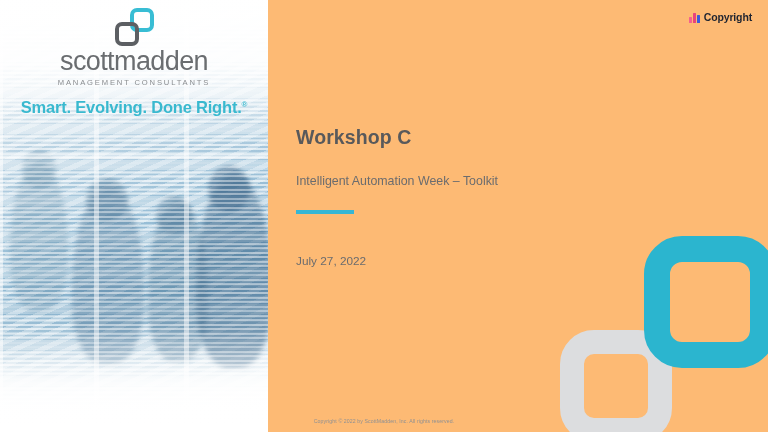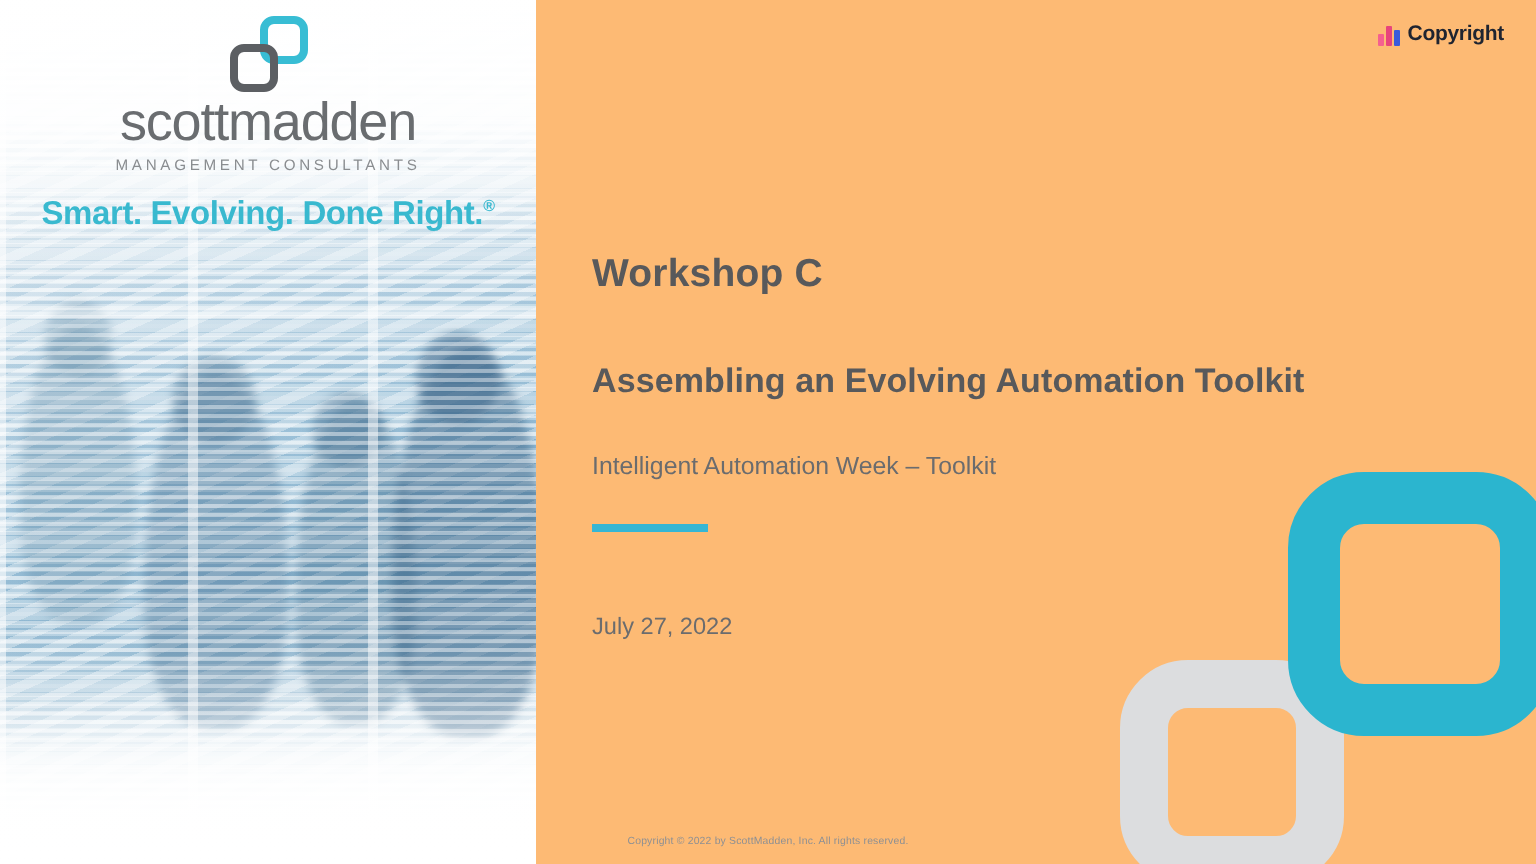--- a/index.html
+++ b/index.html
@@ -26,21 +26,20 @@
 
   
   .left-panel {
     position: absolute;
     left: 0;
     top: 0;
     width: 268px;
     height: 432px;
     overflow: hidden;
     background: #eef3f7;
-    padding-left: 36px;
   }
 
   
   .photo {
     position: absolute;
     inset: 0;
     background:
       
       linear-gradient(to bottom,
         rgba(255,255,255,0) 72%,
@@ -356,21 +355,20 @@
 
   <div class="content">
 
     <div class="deco-mark">
       <span class="deco-sq teal"></span>
       <span class="deco-sq gray"></span>
     </div>
 
     <div class="title-block">
       <h1 class="title-main">Workshop C</h1>
-      <h2 class="title-sub">Assembling an Evolving Automation Toolkit</h2>
       <p class="event-line">Intelligent Automation Week – Toolkit</p>
       <div class="accent-bar"></div>
       <p class="date-line">July 27, 2022</p>
     </div>
   </div>
 
   <div class="menti">
     <span class="menti-mark">
       <span class="menti-bar b1"></span>
       <span class="menti-bar b2"></span>

